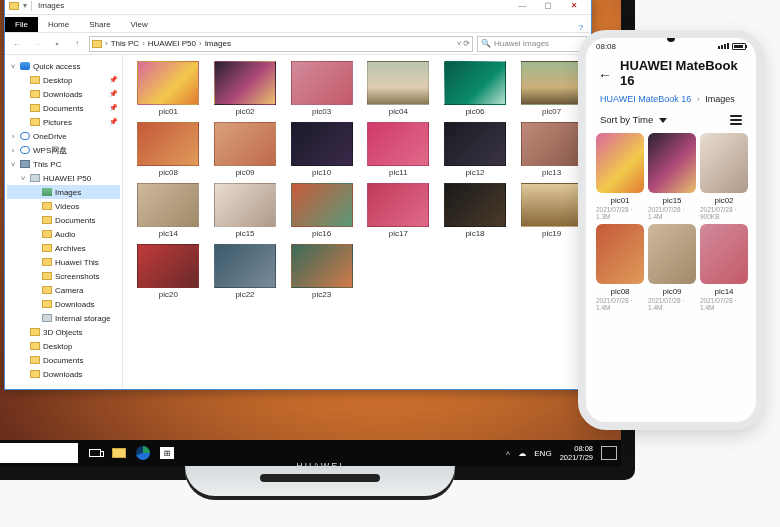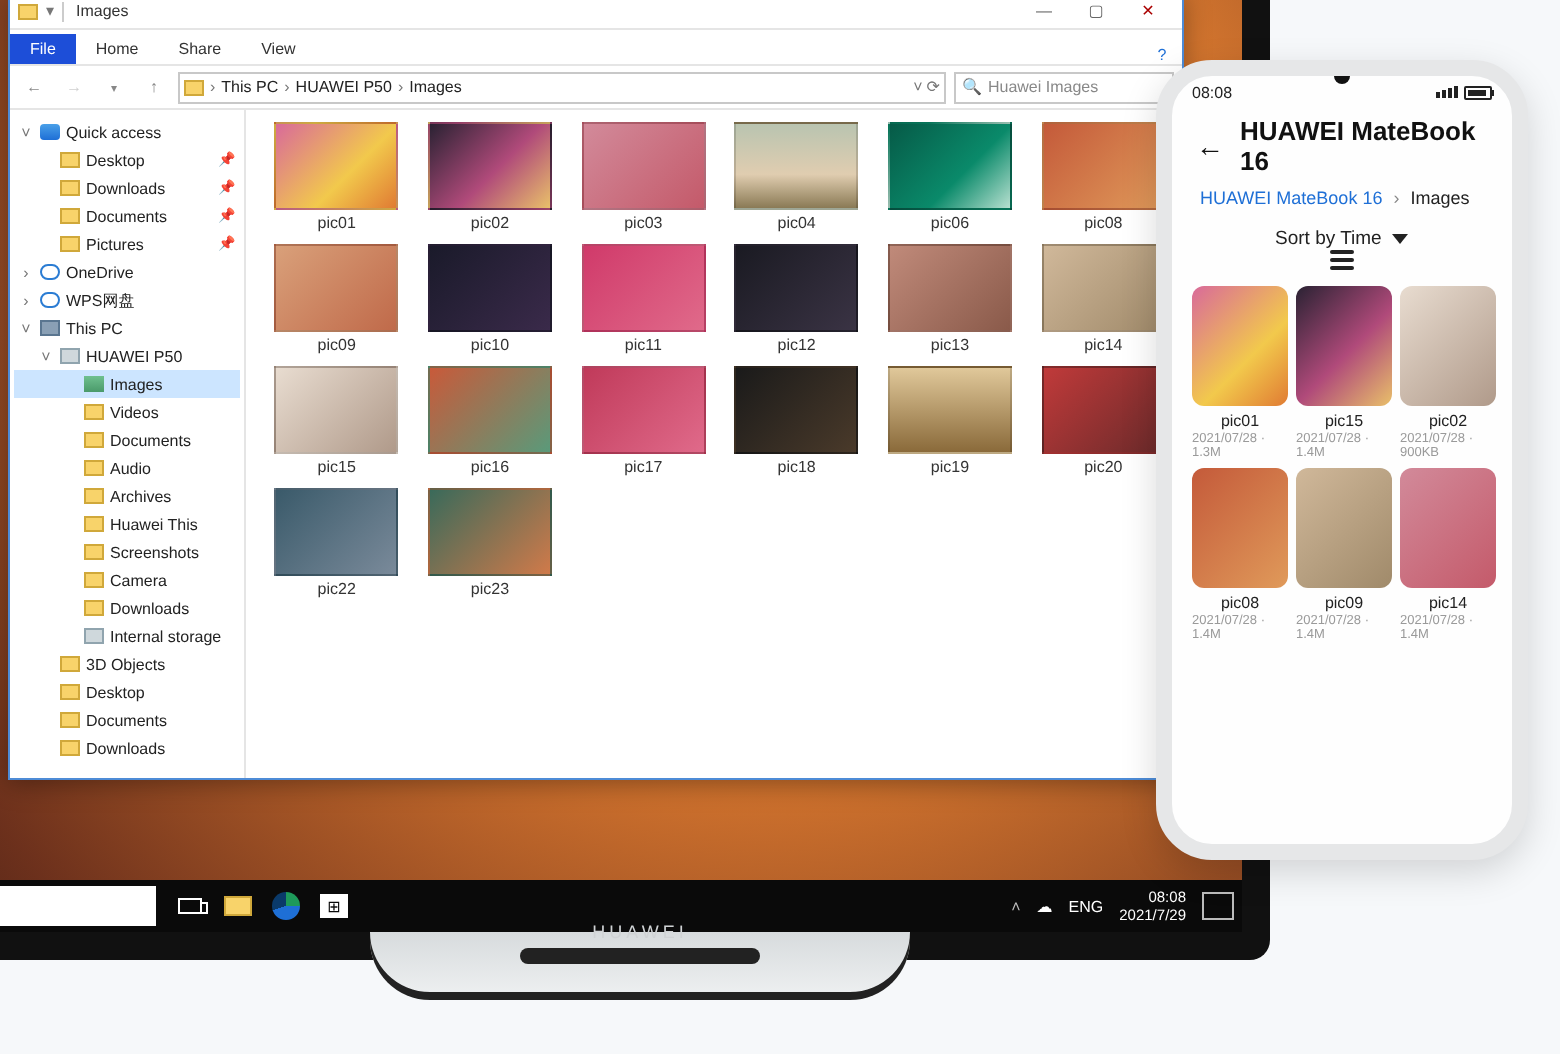--- a/index.html
+++ b/index.html
@@ -16,21 +16,21 @@
   .explorer { position: absolute; left: 20px; top: 12px; width: 588px; height: 394px; background: #fff; border: 1px solid #4d8bd6; box-shadow: 0 2px 12px rgba(0,0,0,0.35); font-size: 8px; color: #222; }
   .title-bar { height: 18px; display: flex; align-items: center; padding: 0 4px; border-bottom: 1px solid #e5e5e5; }
   .title-bar .qa { display:flex; gap:4px; align-items:center; }
   .title-bar .qa .folder { width:10px; height:8px; background:#f8d36a; border:1px solid #d0a83a; }
   .title-bar .qa .sep { width:1px; height:10px; background:#ccc; }
   .title-bar .title { margin-left:6px; color:#333; }
   .wnd-ctl { margin-left:auto; display:flex; }
   .wnd-ctl div { width:26px; height:14px; display:flex; align-items:center; justify-content:center; color:#666; }
   .wnd-ctl .close { color:#a00; }
   .ribbon { height:18px; display:flex; align-items:flex-end; border-bottom:1px solid #e5e5e5; }
-  .ribbon .file { background:#1d4ed8; color:#fff; padding:3px 10px; font-size:8px; }
+  .ribbon .file { background:#000000; color:#fff; padding:3px 10px; font-size:8px; }
   .ribbon .tab { padding:3px 10px; color:#333; }
   .ribbon .help { margin-left:auto; width:20px; text-align:center; color:#1e6fd6; }
   .addr { height:22px; display:flex; align-items:center; gap:4px; padding:0 4px; border-bottom:1px solid #e5e5e5; }
   .addr .navbtn { width:16px; height:16px; display:flex; align-items:center; justify-content:center; color:#888; }
   .addr .loc { flex:1; height:16px; border:1px solid #c8c8c8; display:flex; align-items:center; padding:0 2px; gap:2px; }
   .addr .loc .up { display:flex; align-items:center; }
   .addr .loc .up .ico { width:10px; height:8px; background:#f8d36a; border:1px solid #d0a83a; margin-right:2px; }
   .addr .loc .crumb { color:#222; }
   .addr .loc .sep { color:#777; padding:0 1px; }
   .addr .loc .refr { margin-left:auto; display:flex; gap:2px; }
@@ -106,21 +106,21 @@
   .status .right { display:flex; gap:3px; align-items:center; }
   .sig{display:flex;align-items:flex-end;gap:1px;} .sig span{width:2px;background:#222;} .sig span:nth-child(1){height:3px;} .sig span:nth-child(2){height:4px;} .sig span:nth-child(3){height:5px;} .sig span:nth-child(4){height:6px;}
   .batt{width:14px;height:7px;border:1px solid #222;border-radius:1px;position:relative;} .batt::after{content:'';position:absolute;right:-2px;top:1px;width:1px;height:3px;background:#222;} .batt .fill{position:absolute;left:1px;top:1px;bottom:1px;width:9px;background:#222;}
   .ph-title { display:flex; align-items:center; gap:8px; padding:4px 12px 2px 12px; }
   .ph-title .back{font-size:14px;color:#111;}
   .ph-title h1{font-size:13px;font-weight:600;color:#111;}
   .ph-bc { padding:4px 14px; font-size:9px; }
   .ph-bc .lnk{color:#1e6fd6;}
   .ph-bc .sep{color:#888;padding:0 3px;}
   .ph-bc .cur{color:#222;font-weight:500;}
-  .ph-sort { display:flex; align-items:center; justify-content:space-between; padding:6px 14px 4px 14px; font-size:9.5px; color:#222;flex-direction:column;}
+  .ph-sort { display:flex; align-items:center; justify-content:space-between; padding:6px 14px 4px 14px; font-size:9.5px; color:#222;}
   .ph-sort .tri{display:inline-block; width:0;height:0;border-left:4px solid transparent;border-right:4px solid transparent;border-top:5px solid #222;margin-left:3px;vertical-align:middle;}
   .ph-sort .view{display:flex;flex-direction:column;gap:2px;}
   .ph-sort .view span{width:12px;height:2px;background:#222;border-radius:1px;}
   .ph-grid{ display:grid; grid-template-columns:repeat(3,1fr); gap:4px 4px; padding:4px 10px;}
   .ph-card{ display:flex; flex-direction:column; align-items:center; }
   .ph-card .img{ width:48px; height:60px; border-radius:6px; }
   .ph-card .nm{ font-size:8px; color:#222; margin-top:3px;}
   .ph-card .mt{ font-size:6.5px; color:#9a9a9a; margin-top:1px;}
 </style>
 </head>
@@ -315,20 +315,24 @@
                     <div class="img p3"></div>
                     <div class="cap">pic03</div>
                   </div>
                   <div class="thumb">
                     <div class="img p4"></div>
                     <div class="cap">pic04</div>
                   </div>
                   <div class="thumb">
                     <div class="img p6"></div>
                     <div class="cap">pic06</div>
+                  </div>
+                  <div class="thumb">
+                    <div class="img p7"></div>
+                    <div class="cap">pic07</div>
                   </div>
                   <div class="thumb">
                     <div class="img p8"></div>
                     <div class="cap">pic08</div>
                   </div>
                   <div class="thumb">
                     <div class="img p9"></div>
                     <div class="cap">pic09</div>
                   </div>
                   <div class="thumb">

